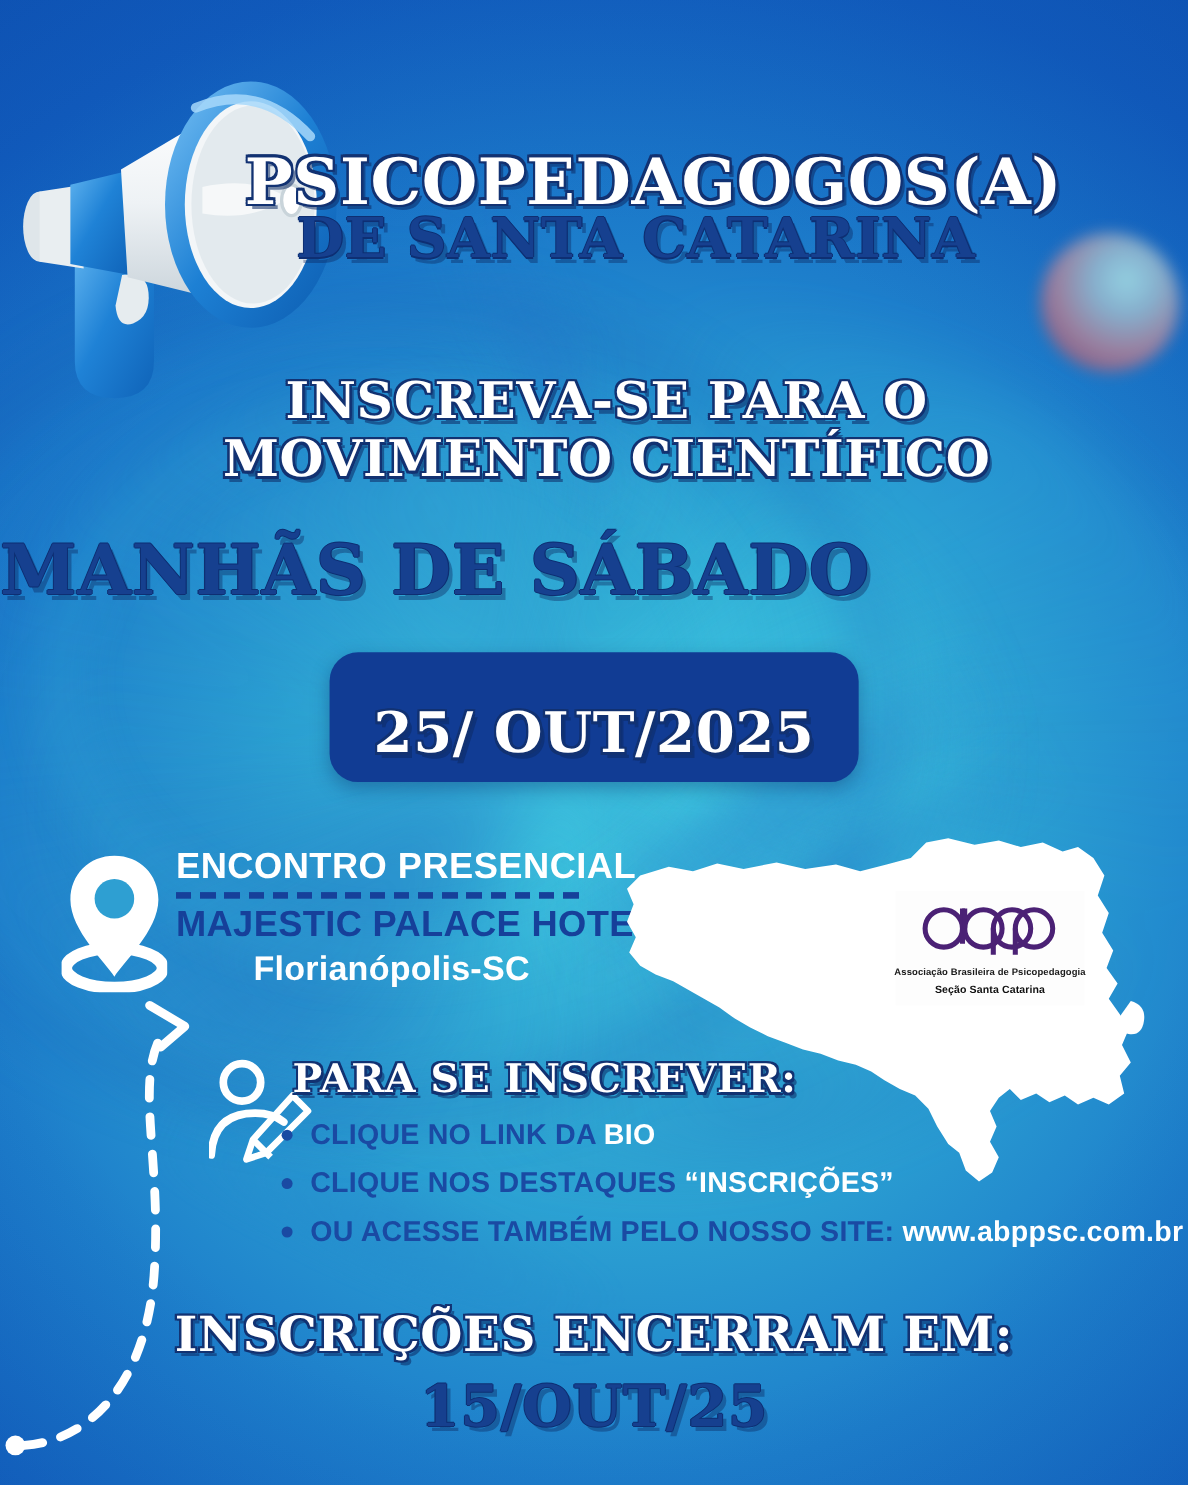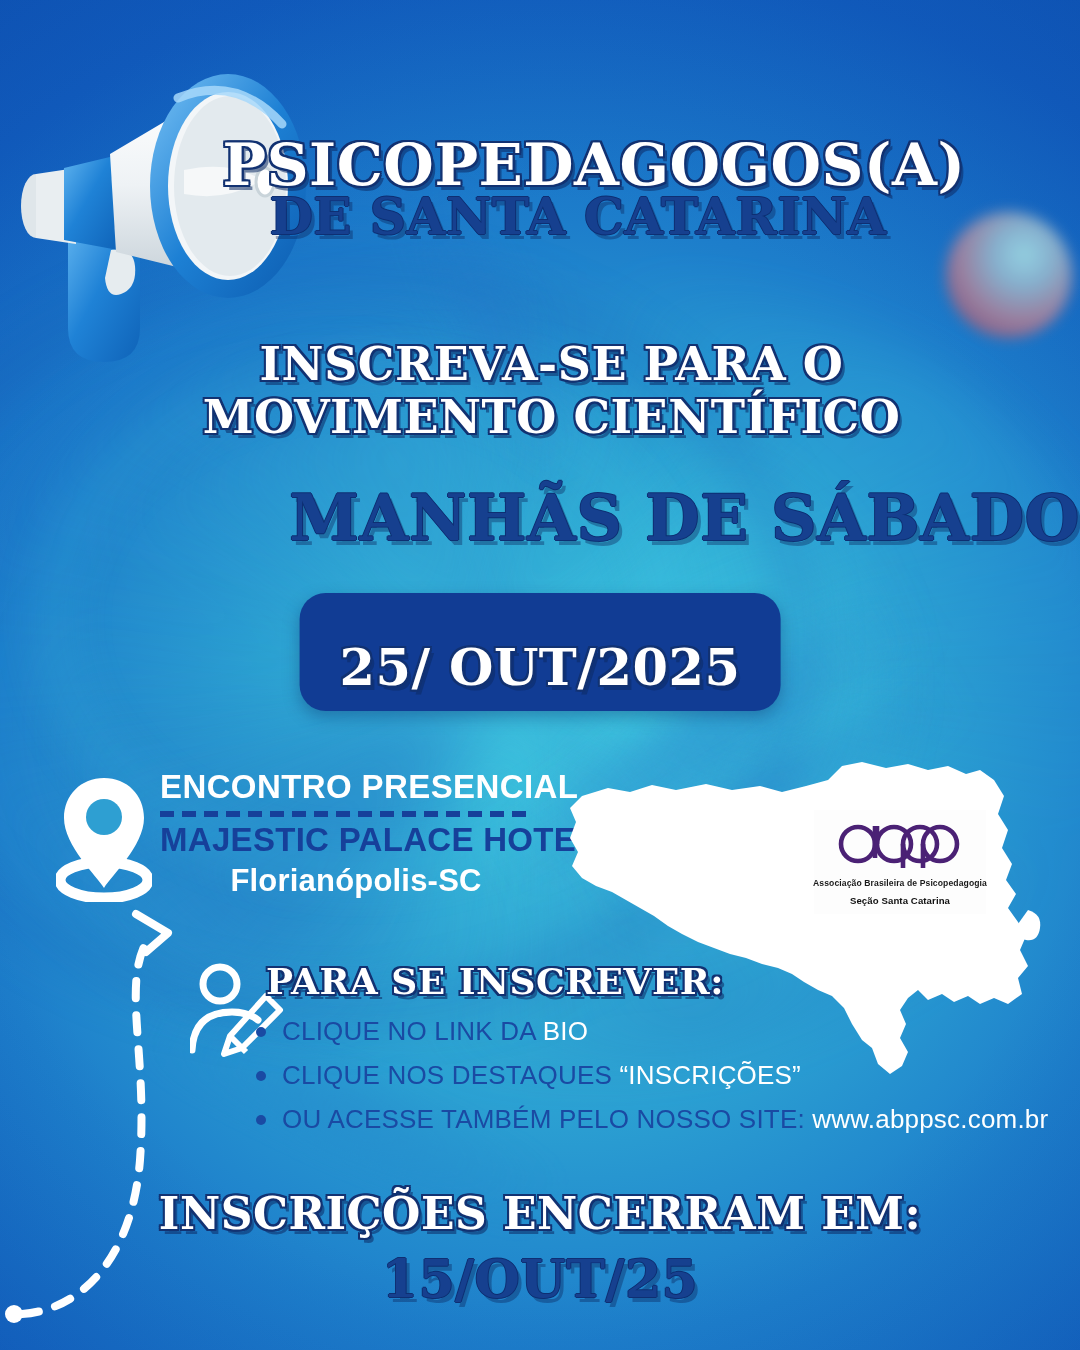--- a/index.html
+++ b/index.html
@@ -118,21 +118,21 @@
     padding-left:76px;
   }
 
   .sub1{
     position:absolute; left:0; right:0; top:338px;
     text-align:center; font-size:46px; line-height:1.16;
     padding-left:23px;
   }
   .bigline{
     position:absolute; left:0; right:0; top:487px;
-    text-align:right; font-size:63px; line-height:1;
+    text-align:left; font-size:63px; line-height:1;
   }
 
   
   .date-badge{
     position:absolute; left:50%; transform:translateX(-50%);
     top:593px;
     background:#113c94;
     border-radius:26px;
     padding:14px 40px 18px;
     box-shadow:0 6px 16px rgba(8,36,96,.35);
@@ -185,21 +185,21 @@
   .person-icon{ position:absolute; left:190px; top:962px; width:96px; height:100px; }
   .signup-title{
     position:absolute; left:266px; top:963px;
     font-size:36px; line-height:1;text-align:center;
   }
   .bullets{
     position:absolute; left:250px; top:1018px; width:760px;
   }
   .bullets li{
     list-style:none;
-    font-size:26px; font-weight:400; color:#1a4aa3;
+    font-size:26px; font-weight:700; color:#1a4aa3;
     letter-spacing:.2px; line-height:1;
     margin-bottom:18px; white-space:nowrap;
     position:relative; padding-left:32px;
   }
   .bullets li::before{
     content:"";
     position:absolute; left:6px; top:9px;
     width:10px; height:10px; border-radius:50%;
     background:#1a4aa3;
   }

